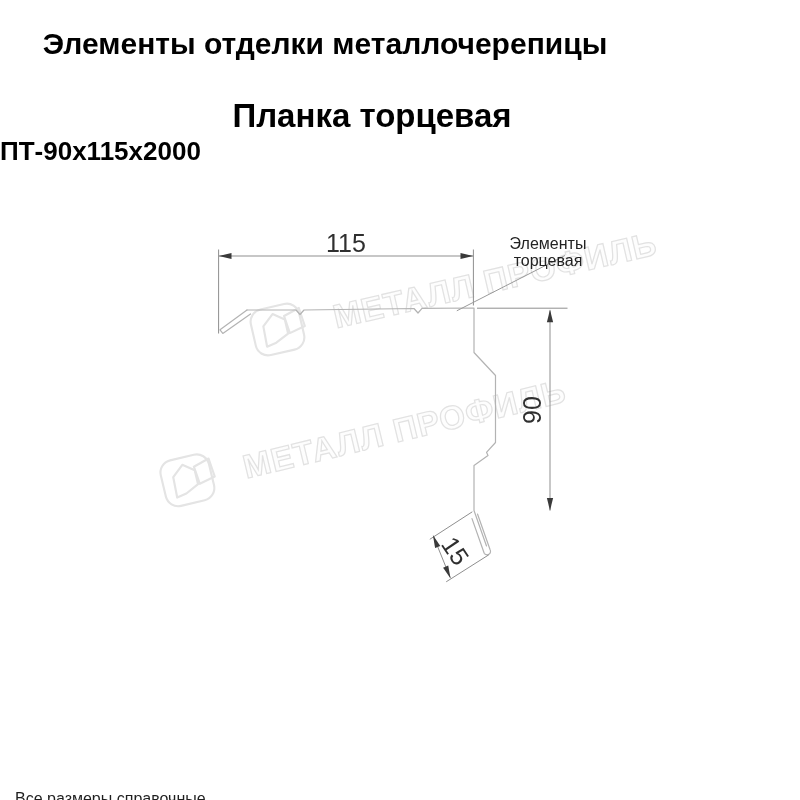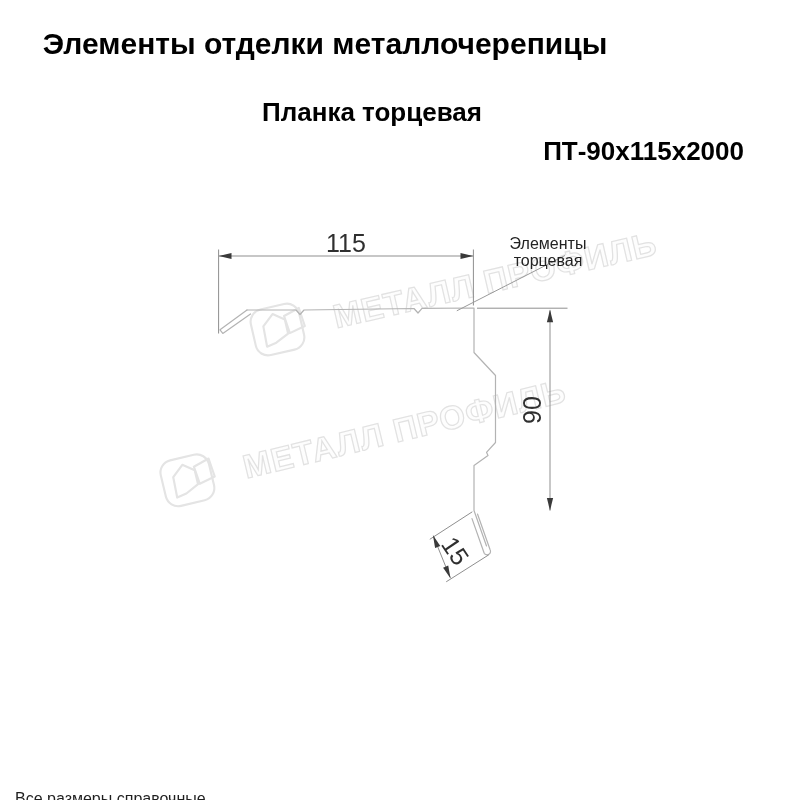--- a/index.html
+++ b/index.html
@@ -11,24 +11,24 @@
   }
   .abs{position:absolute;}
 
   
   .page-title{
     left:0;top:27px;width:650px;text-align:center;
     font-size:30px;font-weight:bold;color:#000;
   }
   .product-name{
     left:0;top:97px;width:744px;text-align:center;
-    font-size:26px;font-weight:bold;color:#000;
+    font-size:33px;font-weight:bold;color:#000;
   }
   .product-code{
-    left:0;top:136px;width:744px;text-align:right;
+    left:0;top:136px;width:744px;text-align:left;
     font-size:26px;font-weight:bold;color:#000;
   }
 
   
   .watermark{
     display:flex;align-items:center;gap:12px;
     transform-origin:left center;
     pointer-events:none;
   }
   .watermark .wm-text{

